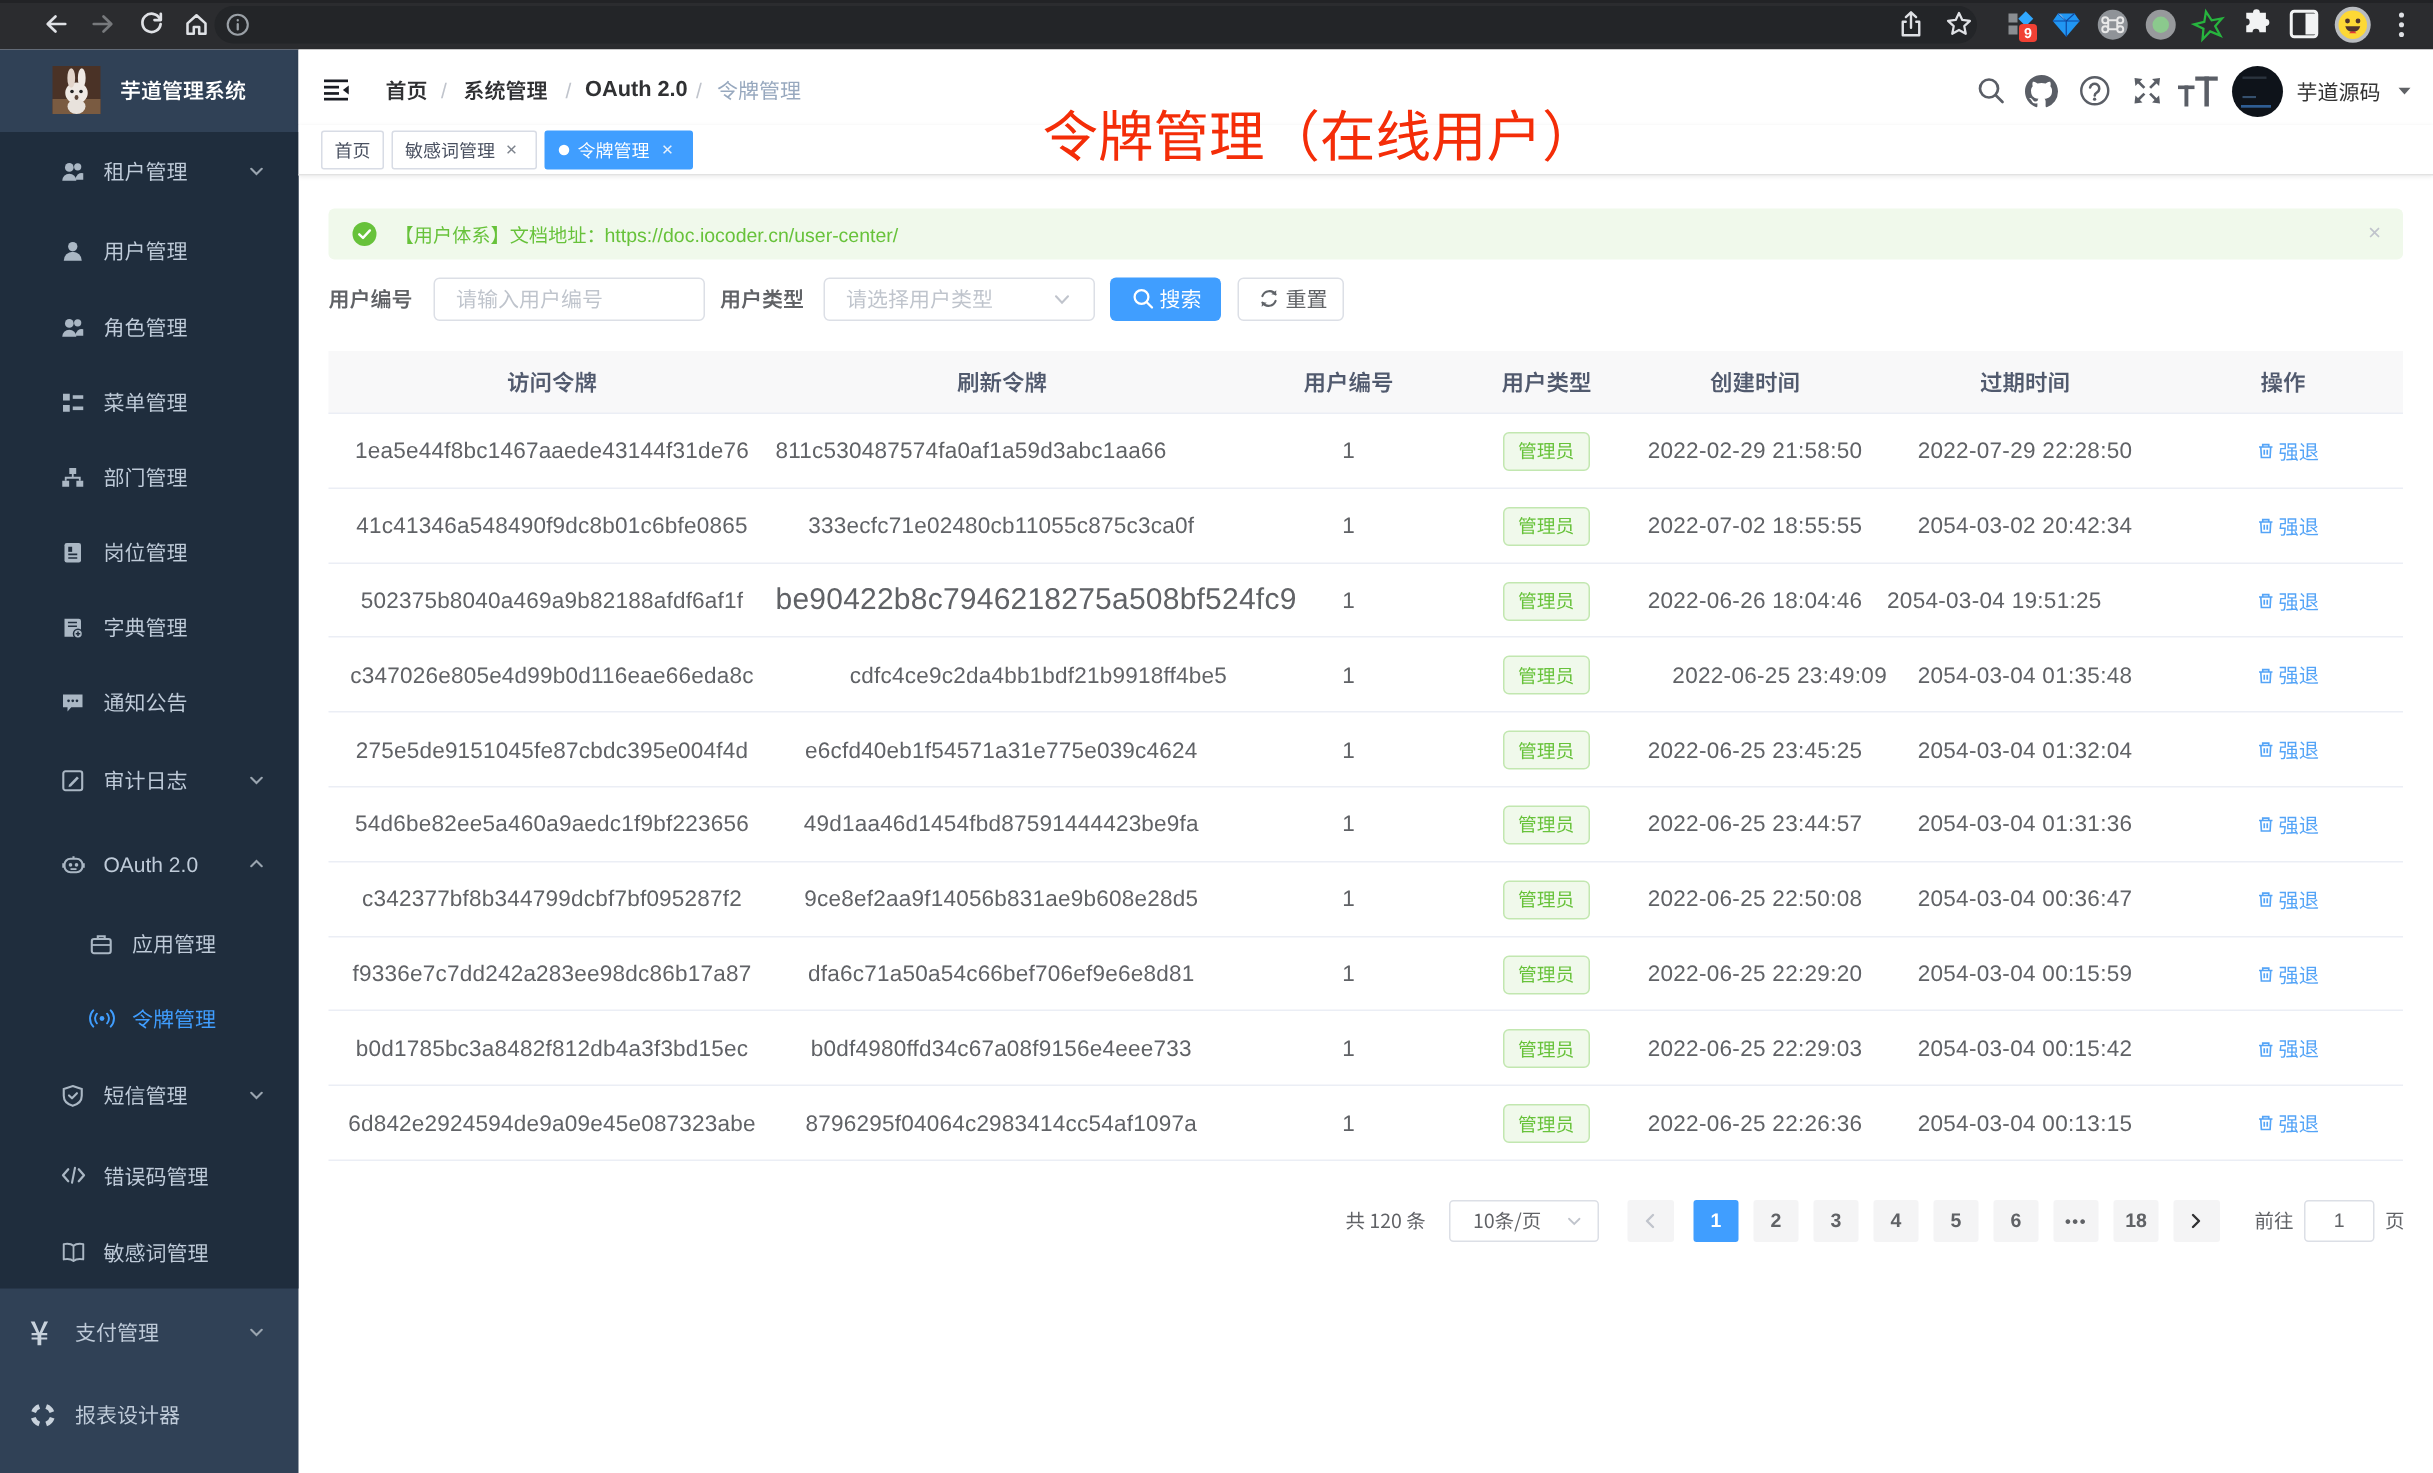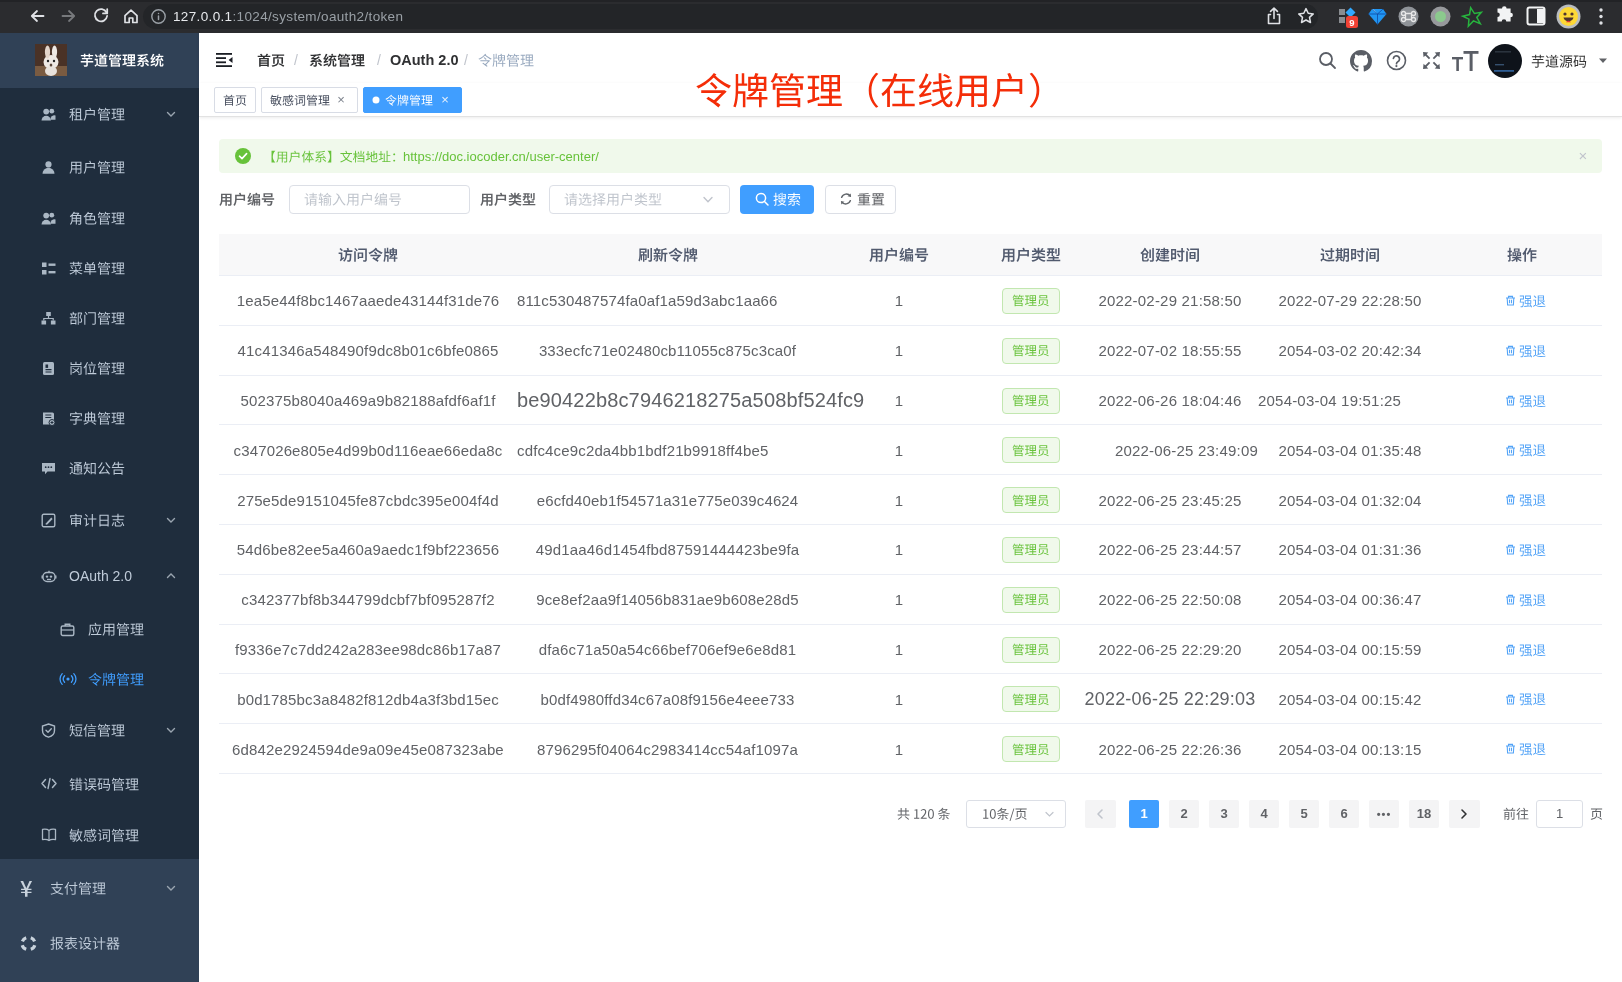--- a/index.html
+++ b/index.html
@@ -14,21 +14,20 @@
       <path d="M15.2 2.2 L15.2 6.4 L11 6.4" stroke="#dfe1e5" stroke-width="1.8" fill="none" stroke-linecap="round" stroke-linejoin="round"></path>
     </svg>
     <svg style="position:absolute;left:122px;top:7px;overflow:visible;" width="18" height="18" viewBox="0 0 18 18">
       <path d="M3 8.6 L9 3.2 L15 8.6 V15.5 H10.8 V11 H7.2 V15.5 H3 Z" stroke="#dfe1e5" stroke-width="1.7" fill="none" stroke-linejoin="round"></path>
     </svg>
     <div style="position:absolute;left:143px;top:4px;width:1175px;height:25px;background:#232528;border-radius:13px"></div>
     <svg style="position:absolute;left:150px;top:8px;overflow:visible;" width="17" height="17" viewBox="0 0 17 17">
       <circle cx="8.5" cy="8.5" r="6.7" stroke="#9aa0a6" stroke-width="1.4" fill="none"></circle>
       <path d="M8.5 5.4 v0.2 M8.5 8 v3.6" stroke="#9aa0a6" stroke-width="1.5" fill="none" stroke-linecap="round"></path>
     </svg>
-    <div style="position:absolute;left:173px;top:0px;width:700px;height:33px;line-height:33px;font-size:13.5px;color:#e8eaed;letter-spacing:0.35px"><span style="color:#e8eaed">127.0.0.1</span><span style="color:#9aa0a6">:1024/system/oauth2/token</span></div>
     <svg style="position:absolute;left:1264px;top:6px;overflow:visible;" width="20" height="20" viewBox="0 0 20 20">
       <path d="M10 12.5 V2.5 M6.6 5.4 L10 2.2 L13.4 5.4" stroke="#dfe1e5" stroke-width="1.6" fill="none" stroke-linecap="round" stroke-linejoin="round"></path>
       <path d="M6.5 8.5 H4.5 V17.5 H15.5 V8.5 H13.5" stroke="#dfe1e5" stroke-width="1.6" fill="none" stroke-linecap="round" stroke-linejoin="round"></path>
     </svg>
     <svg style="position:absolute;left:1296px;top:6px;overflow:visible;" width="20" height="20" viewBox="0 0 20 20">
       <path d="M10 2.6 L12.2 7.3 L17.3 7.9 L13.5 11.4 L14.5 16.5 L10 14 L5.5 16.5 L6.5 11.4 L2.7 7.9 L7.8 7.3 Z" stroke="#dfe1e5" stroke-width="1.5" fill="none" stroke-linejoin="round"></path>
     </svg>
     <svg style="position:absolute;left:1338px;top:6px;overflow:visible;" width="22" height="22" viewBox="0 0 22 22">
       <rect x="1" y="3" width="6" height="6" fill="#8a8d91"></rect>
       <rect x="1" y="11" width="6" height="6" fill="#8a8d91"></rect>
@@ -672,21 +671,21 @@
       <path d="M1 3 h9 M3.5 3 v-1.6 h4 v1.6 M2.2 3 l0.4 7 h5.8 l0.4-7 M4.5 4.8 v3.4 M6.5 4.8 v3.4" stroke="#54a4f7" stroke-width="1.1" fill="none"></path>
     </svg>
     <svg style="position:absolute;left:1518.5px;top:393.5px;overflow:visible;" width="27.0" height="15.1">
       <g fill="#54a4f7" transform="translate(0,12.2) scale(0.013500,-0.013500)">
         <use href="#g102" x="0"></use>
         <use href="#g103" x="1000"></use>
       </g>
     </svg>
     <div style="position:absolute;left:219px;top:425.4px;width:1383px;height:49.8px;border-bottom:1px solid #ebeef5"></div>
     <div style="position:absolute;left:219.0px;top:439.8px;width:298px;height:21px;line-height:21px;font-size:15px;color:#606266;text-align:center;letter-spacing:0.15px">c347026e805e4d99b0d116eae66eda8c</div>
-    <div style="position:absolute;left:517.0px;top:439.8px;width:301px;height:21px;line-height:21px;font-size:15px;color:#606266;text-align:left;letter-spacing:0.15px">cdfc4ce9c2da4bb1bdf21b9918ff4be5</div>
+    <div style="position:absolute;left:517.0px;top:439.8px;width:301px;height:21px;line-height:21px;font-size:15px;color:#606266;text-align:right;letter-spacing:0.15px">cdfc4ce9c2da4bb1bdf21b9918ff4be5</div>
     <div style="position:absolute;left:818.0px;top:439.8px;width:162px;height:21px;line-height:21px;font-size:15px;color:#606266;text-align:center">1</div>
     <div style="position:absolute;left:1002.0px;top:437.3px;width:58px;height:26px;background:#f0f9eb;border:1px solid #c2e7b0;border-radius:4px"></div>
     <svg style="position:absolute;left:1012.2px;top:443.8px;overflow:visible;" width="37.5" height="14.0">
       <g fill="#67c23a" transform="translate(0,11.2) scale(0.012500,-0.012500)">
         <use href="#g9" x="0"></use>
         <use href="#g10" x="1000"></use>
         <use href="#g101" x="2000"></use>
       </g>
     </svg>
     <div style="position:absolute;left:1082.0px;top:439.8px;width:176px;height:21px;line-height:21px;font-size:15px;color:#606266;text-align:right;letter-spacing:0.2px">2022-06-25 23:49:09</div>
@@ -797,21 +796,21 @@
     <div style="position:absolute;left:517.0px;top:688.8px;width:301px;height:21px;line-height:21px;font-size:15px;color:#606266;text-align:center;letter-spacing:0.15px">b0df4980ffd34c67a08f9156e4eee733</div>
     <div style="position:absolute;left:818.0px;top:688.8px;width:162px;height:21px;line-height:21px;font-size:15px;color:#606266;text-align:center">1</div>
     <div style="position:absolute;left:1002.0px;top:686.3px;width:58px;height:26px;background:#f0f9eb;border:1px solid #c2e7b0;border-radius:4px"></div>
     <svg style="position:absolute;left:1012.2px;top:692.8px;overflow:visible;" width="37.5" height="14.0">
       <g fill="#67c23a" transform="translate(0,11.2) scale(0.012500,-0.012500)">
         <use href="#g9" x="0"></use>
         <use href="#g10" x="1000"></use>
         <use href="#g101" x="2000"></use>
       </g>
     </svg>
-    <div style="position:absolute;left:1082.0px;top:688.8px;width:176px;height:21px;line-height:21px;font-size:18px;color:#606266;text-align:center;letter-spacing:0.2px">2022-06-25 22:29:03</div>
+    <div style="position:absolute;left:1082.0px;top:688.8px;width:176px;height:21px;line-height:21px;font-size:15px;color:#606266;text-align:center;letter-spacing:0.2px">2022-06-25 22:29:03</div>
     <div style="position:absolute;left:1258.0px;top:688.8px;width:184px;height:21px;line-height:21px;font-size:15px;color:#606266;text-align:center;letter-spacing:0.2px">2054-03-04 00:15:42</div>
     <svg style="position:absolute;left:1505px;top:693.5px;overflow:visible;" width="11" height="11" viewBox="0 0 11 11">
       <path d="M1 3 h9 M3.5 3 v-1.6 h4 v1.6 M2.2 3 l0.4 7 h5.8 l0.4-7 M4.5 4.8 v3.4 M6.5 4.8 v3.4" stroke="#54a4f7" stroke-width="1.1" fill="none"></path>
     </svg>
     <svg style="position:absolute;left:1518.5px;top:692.3px;overflow:visible;" width="27.0" height="15.1">
       <g fill="#54a4f7" transform="translate(0,12.2) scale(0.013500,-0.013500)">
         <use href="#g102" x="0"></use>
         <use href="#g103" x="1000"></use>
       </g>
     </svg>

